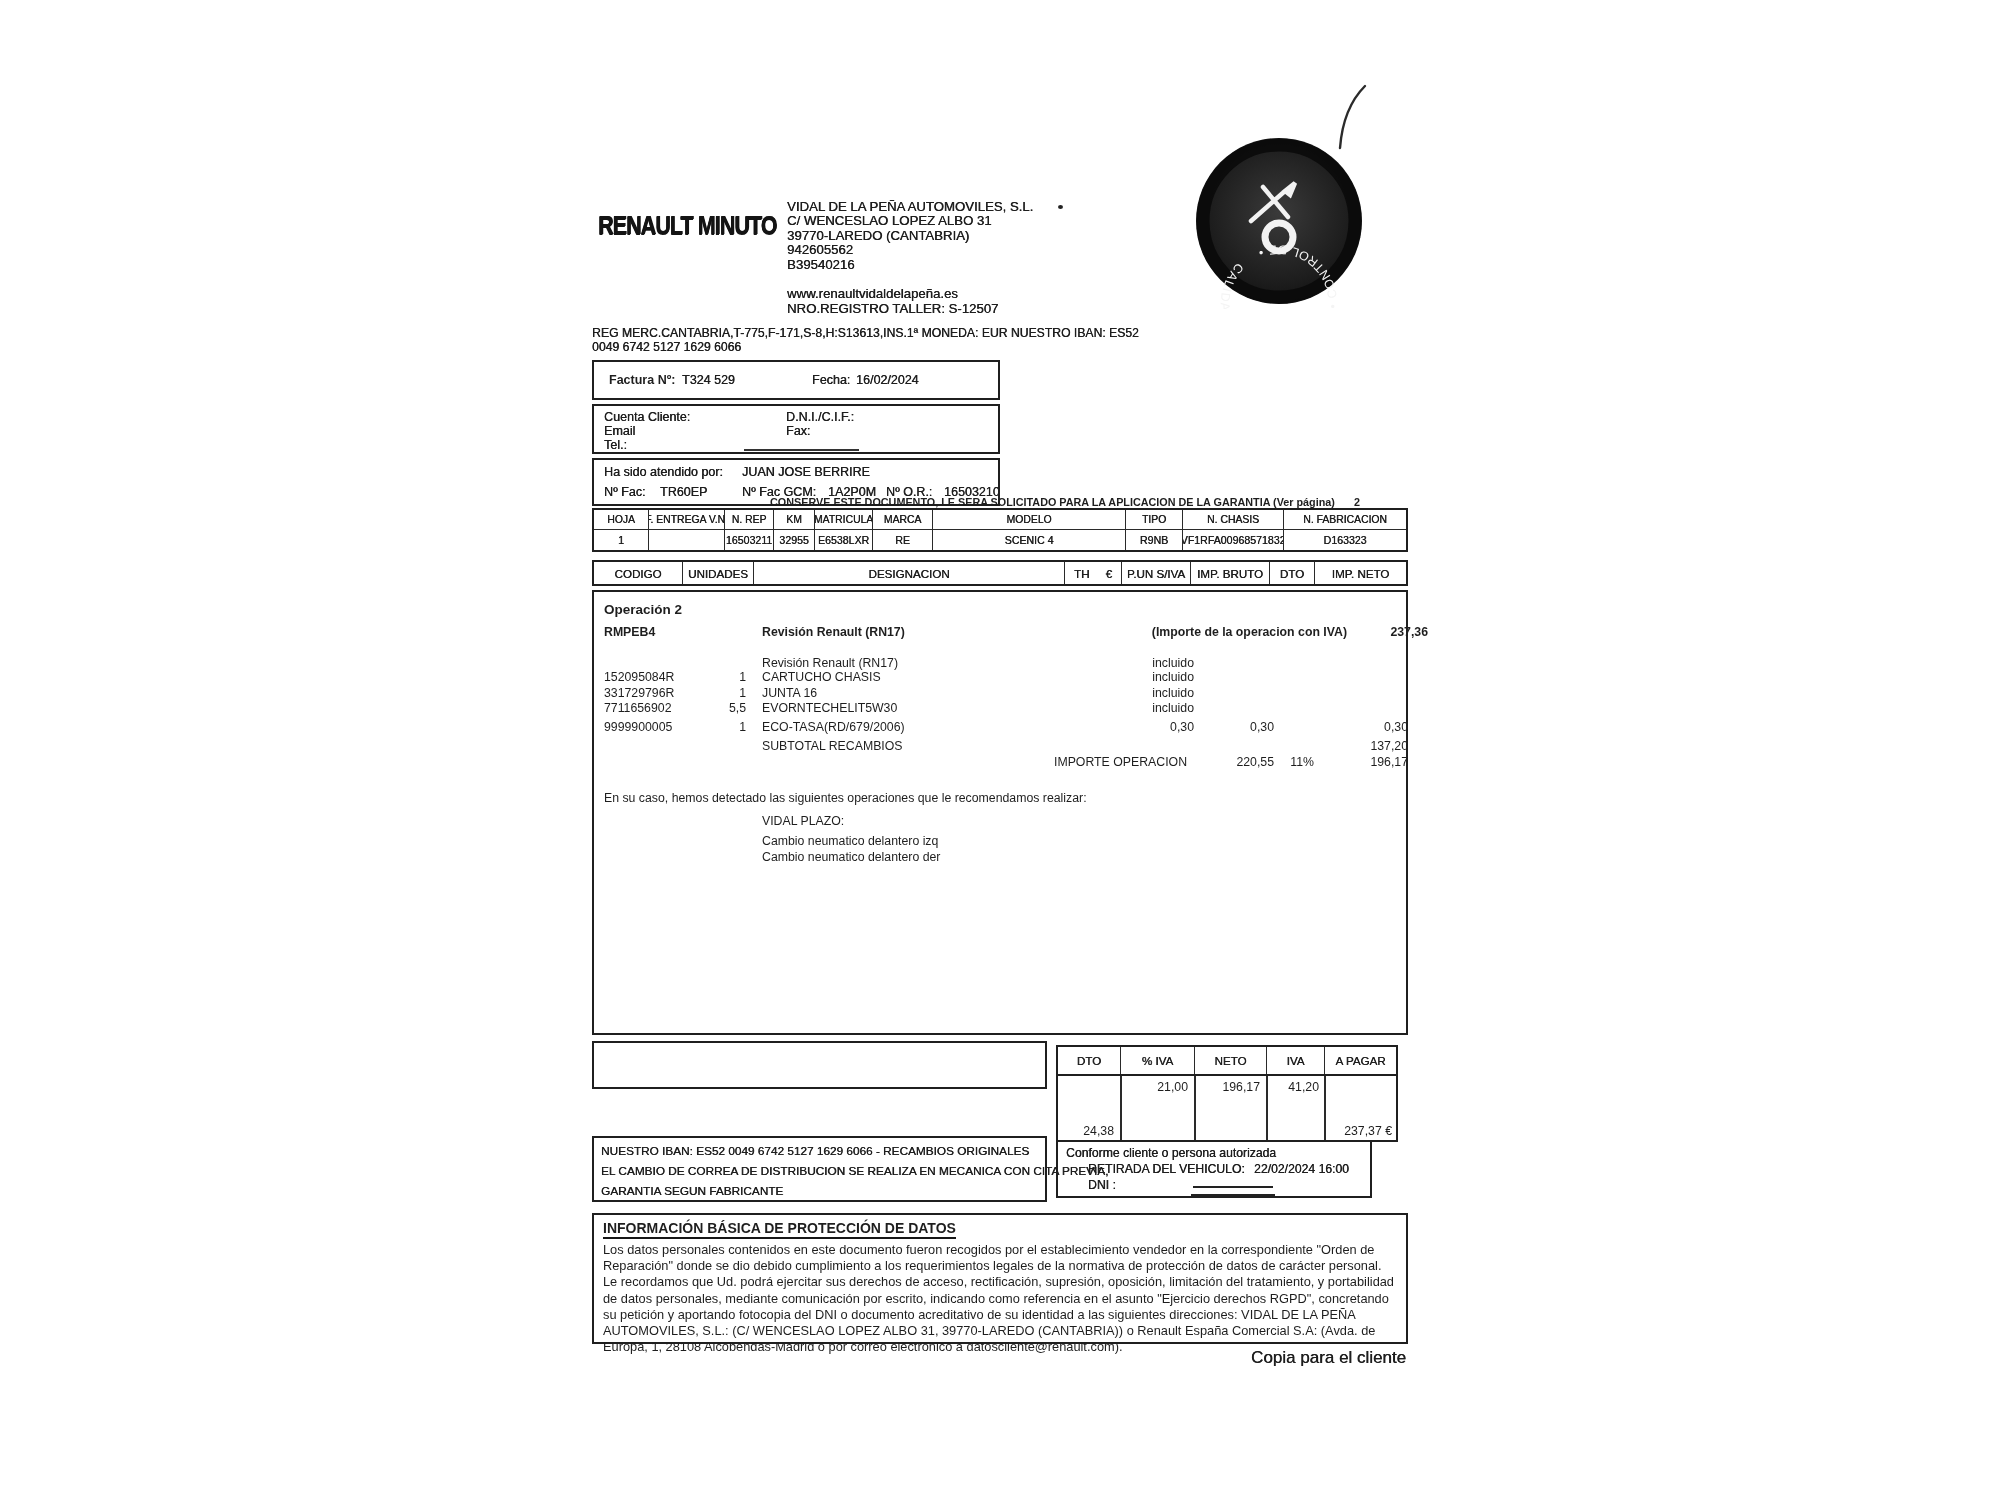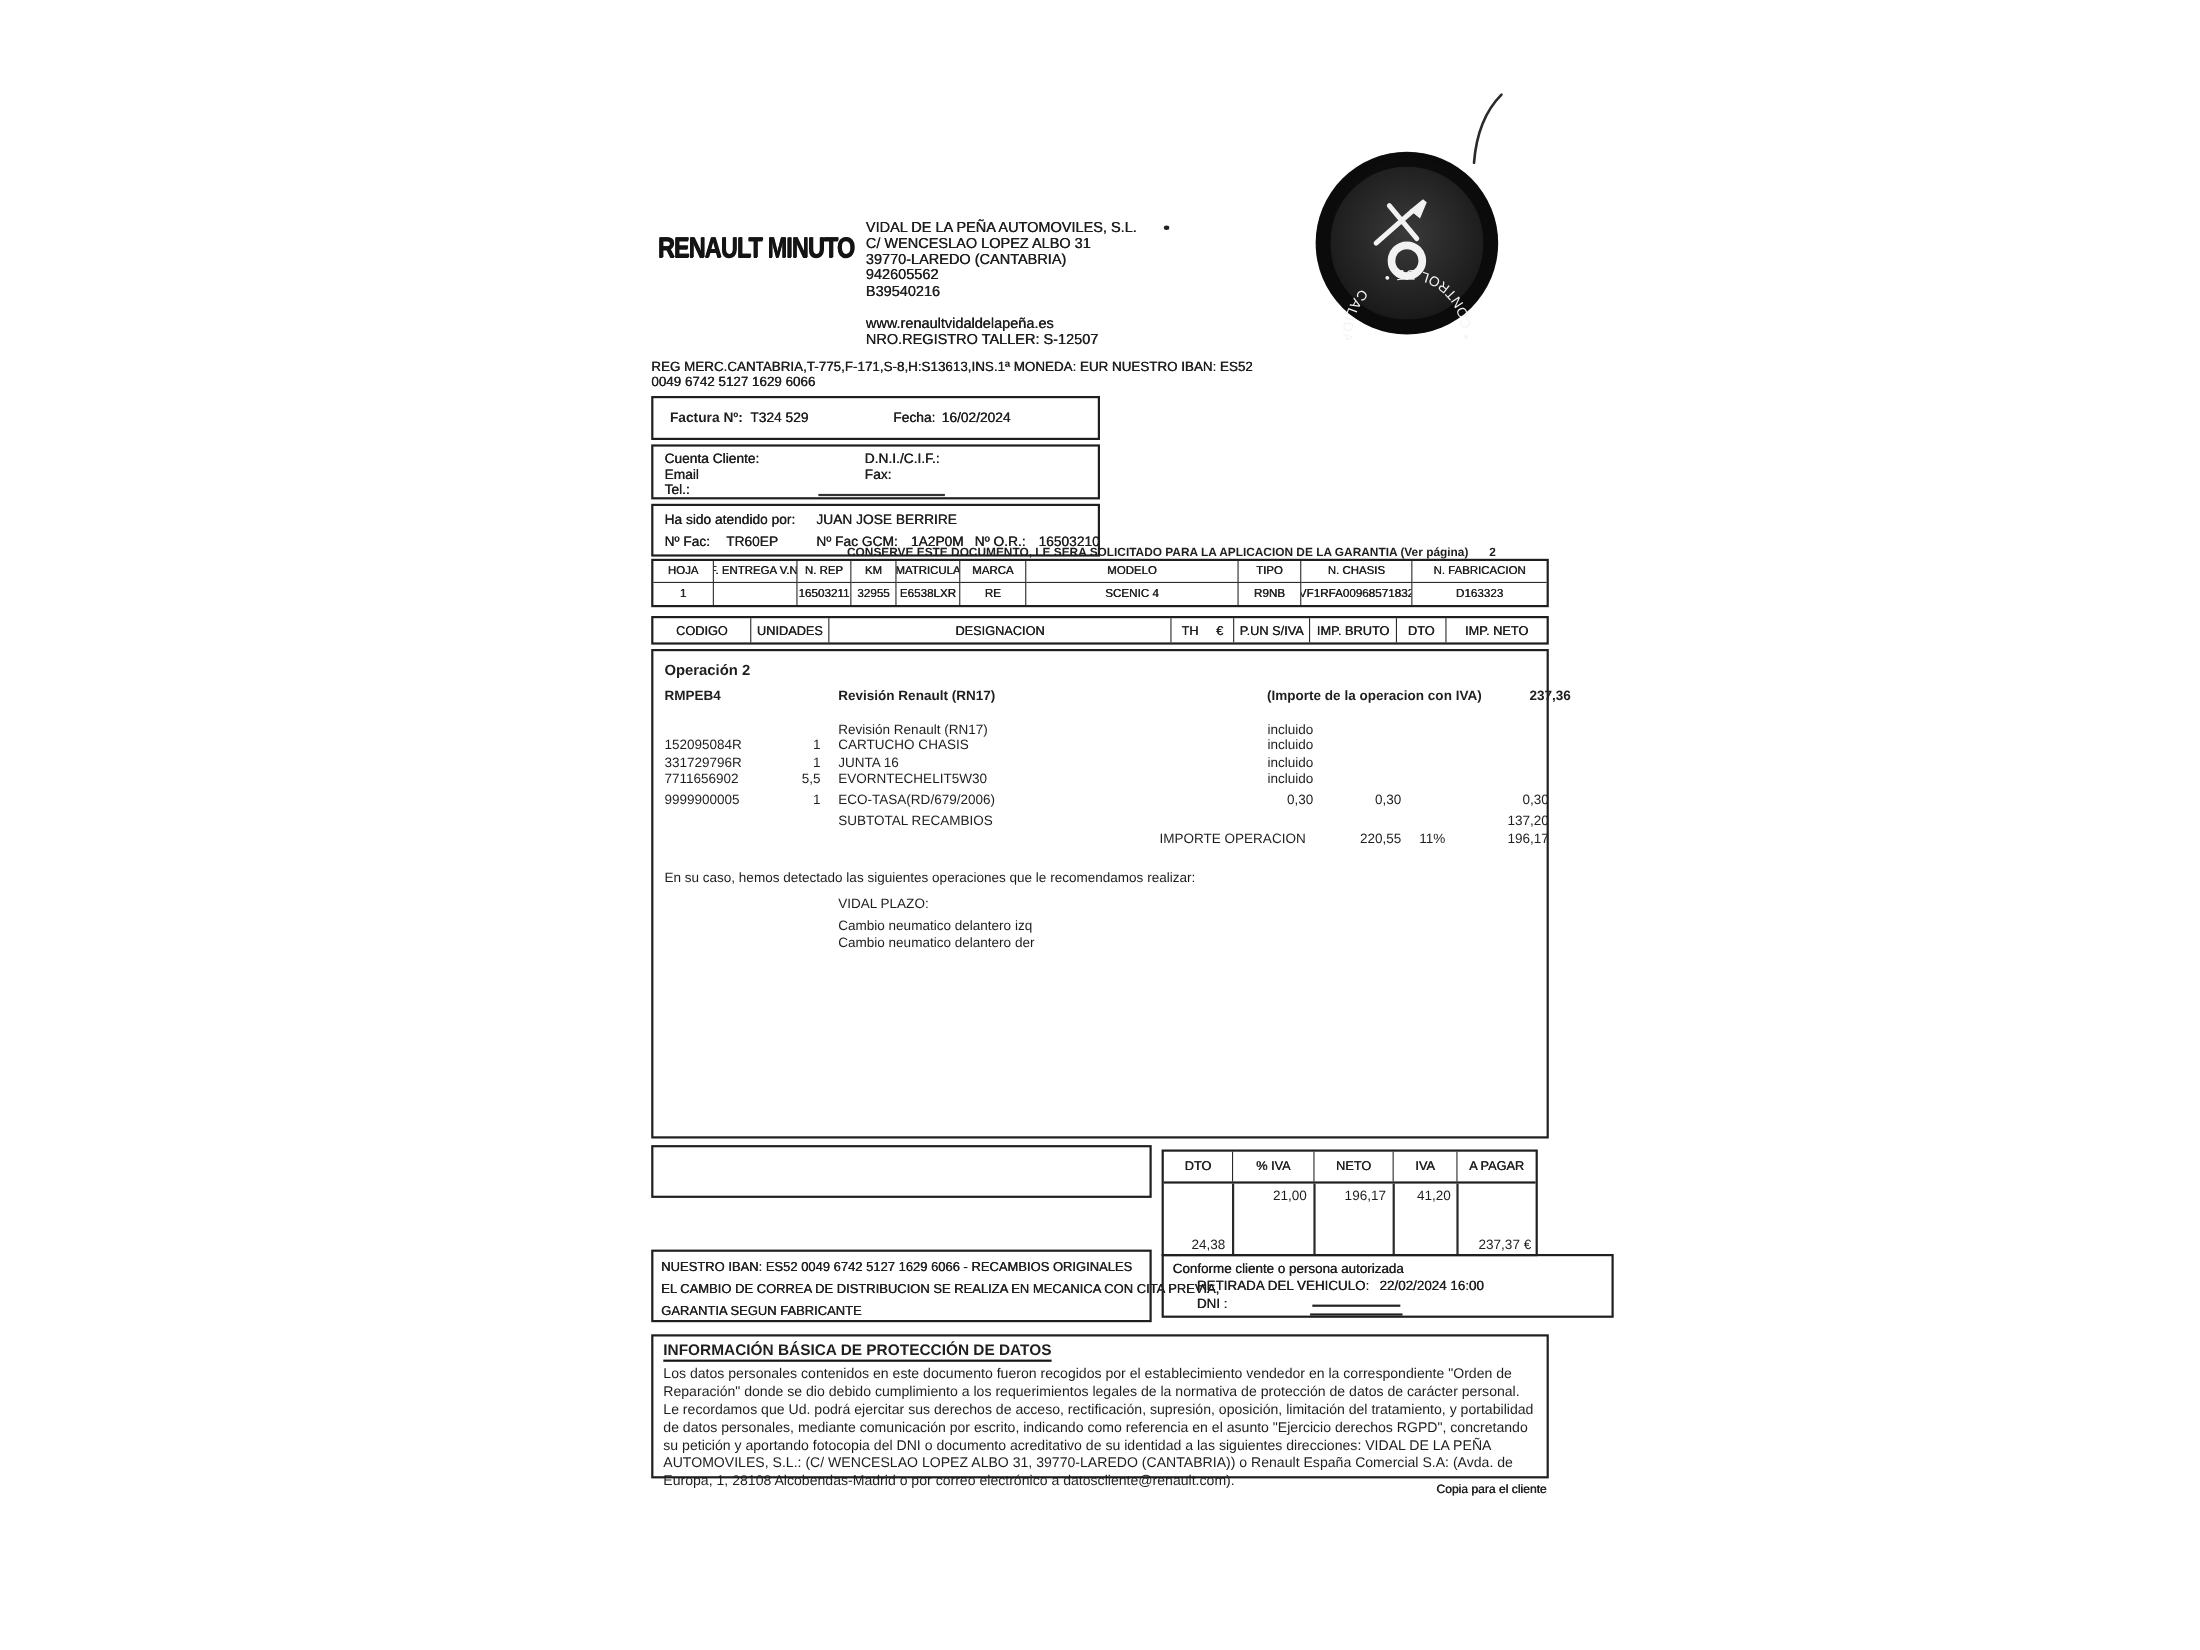--- a/index.html
+++ b/index.html
@@ -69,30 +69,30 @@
   .tt{position:absolute;left:1056px;top:1045px;width:342px;border:2px solid #1f1f1f;box-sizing:border-box;}
   .tt .hrow{display:grid;grid-template-columns:63px 74px 72px 58px 1fr;height:27px;border-bottom:2px solid #1f1f1f;}
   .tt .hrow div{display:flex;align-items:center;justify-content:center;font-size:11.6px;
                 border-right:1.5px solid #2a2a2a;box-sizing:border-box;}
   .tt .hrow div.last{border-right:none;}
   .tt .tbody{position:relative;height:64px;font-size:12.3px;}
   .tt .vdiv{position:absolute;top:0;bottom:0;width:1.5px;background:#2a2a2a;}
   .tt .tval{position:absolute;text-align:right;white-space:nowrap;}
 
   
-  .apbox{left:1056px;top:1140px;width:411px;height:58px;border-width:2px;}
+  .apbox{left:1056px;top:1140px;width:316px;height:58px;border-width:2px;}
   .apline{position:absolute;font-size:12.2px;white-space:nowrap;}
   .sig{position:absolute;height:1.5px;background:#222;}
 
   
   .pvbox{left:592px;top:1213px;width:816px;height:131px;border-width:2.5px;padding:4px 9px;}
   .pvtitle{display:inline-block;font-size:14px;font-weight:bold;border-bottom:2px solid #161616;padding-bottom:1px;}
   .pvbody{margin-top:3px;font-size:12.8px;line-height:16.2px;text-align:left;}
 
-  .copynote{position:absolute;left:1150px;top:1348px;width:256px;text-align:right;font-size:11px;}
+  .copynote{position:absolute;left:1150px;top:1348px;width:256px;text-align:right;font-size:17px;}
 
   .dot{position:absolute;background:#222;border-radius:50%;}
   .artline{position:absolute;background:#333;height:2px;}
 </style>
 </head>
 <body>
 
 <div class="page">
 
   <div class="logo">RENAULT MINUTO</div>

